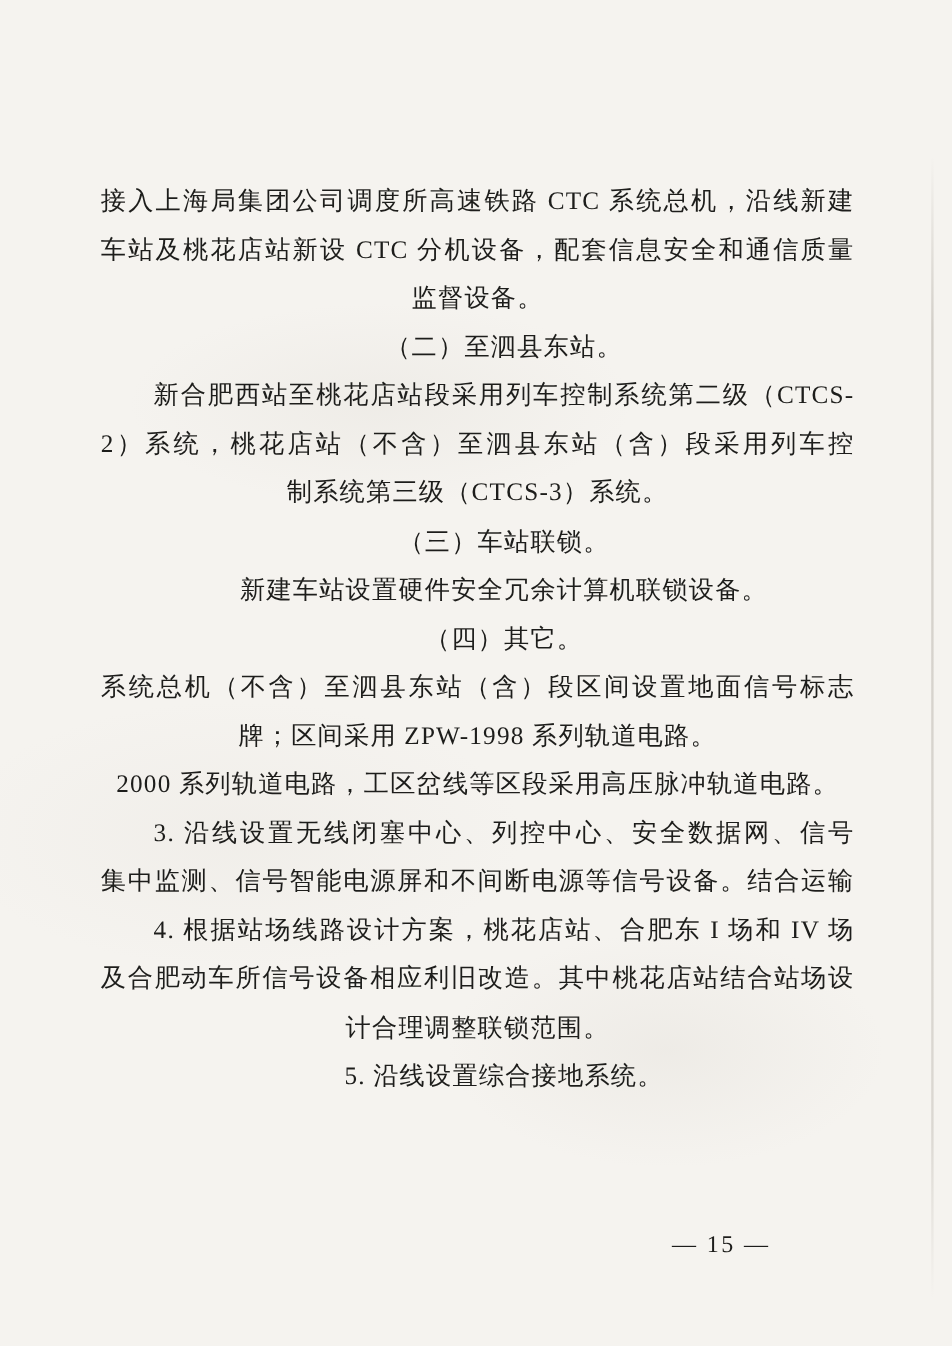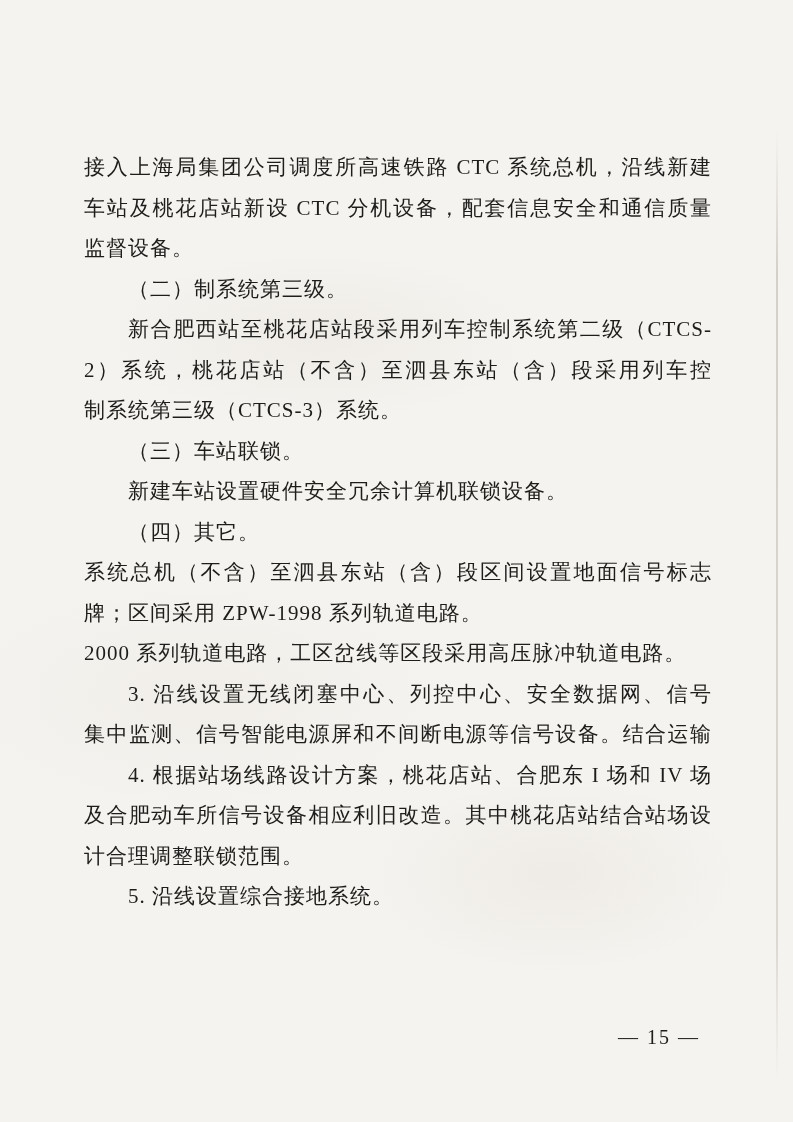--- a/index.html
+++ b/index.html
@@ -34,36 +34,36 @@
     top: 147px;
     left: 84px;
     width: 628px;
     color: var(--ink, #1d1d1b);
   }
   .ln {
     font-size: 21px;
     line-height: 40.5px;
     letter-spacing: 1px;
     white-space: nowrap;
-    text-align: left;
+    text-align: center;
   }
   .ln.j {
     white-space: normal;
     text-align: justify;
     text-align-last: justify;
   }
   .ln.ind {
     text-indent: 44px;
   }
   .footer {
     position: absolute;
     top: 1026px;
     left: 560px;
     width: 140px;
-    text-align: right;
+    text-align: left;
     font-size: 20px;
     letter-spacing: 2px;
     color: var(--ink, #1d1d1b);
   }
   .scan-edge {
     position: absolute;
     top: 130px;
     bottom: 40px;
     left: 776px;
     width: 2px;
@@ -72,21 +72,21 @@
   }
 </style>
 </head>
 <body>
 
 <div class="page">
   <div class="content">
     <div class="ln j">接入上海局集团公司调度所高速铁路 CTC 系统总机，沿线新建</div>
     <div class="ln j">车站及桃花店站新设 CTC 分机设备，配套信息安全和通信质量</div>
     <div class="ln">监督设备。</div>
-    <div class="ln ind">（二）制系统第三级。</div>
+    <div class="ln ind">（二）至泗县东站。</div>
     <div class="ln ind j">新合肥西站至桃花店站段采用列车控制系统第二级（CTCS-</div>
     <div class="ln j">2）系统，桃花店站（不含）至泗县东站（含）段采用列车控</div>
     <div class="ln">制系统第三级（CTCS-3）系统。</div>
     <div class="ln ind">（三）车站联锁。</div>
     <div class="ln ind">新建车站设置硬件安全冗余计算机联锁设备。</div>
     <div class="ln ind">（四）其它。</div>
     <div class="ln j">系统总机（不含）至泗县东站（含）段区间设置地面信号标志</div>
     <div class="ln">牌；区间采用 ZPW-1998 系列轨道电路。</div>
     <div class="ln">2000 系列轨道电路，工区岔线等区段采用高压脉冲轨道电路。</div>
     <div class="ln ind j">3. 沿线设置无线闭塞中心、列控中心、安全数据网、信号</div>

